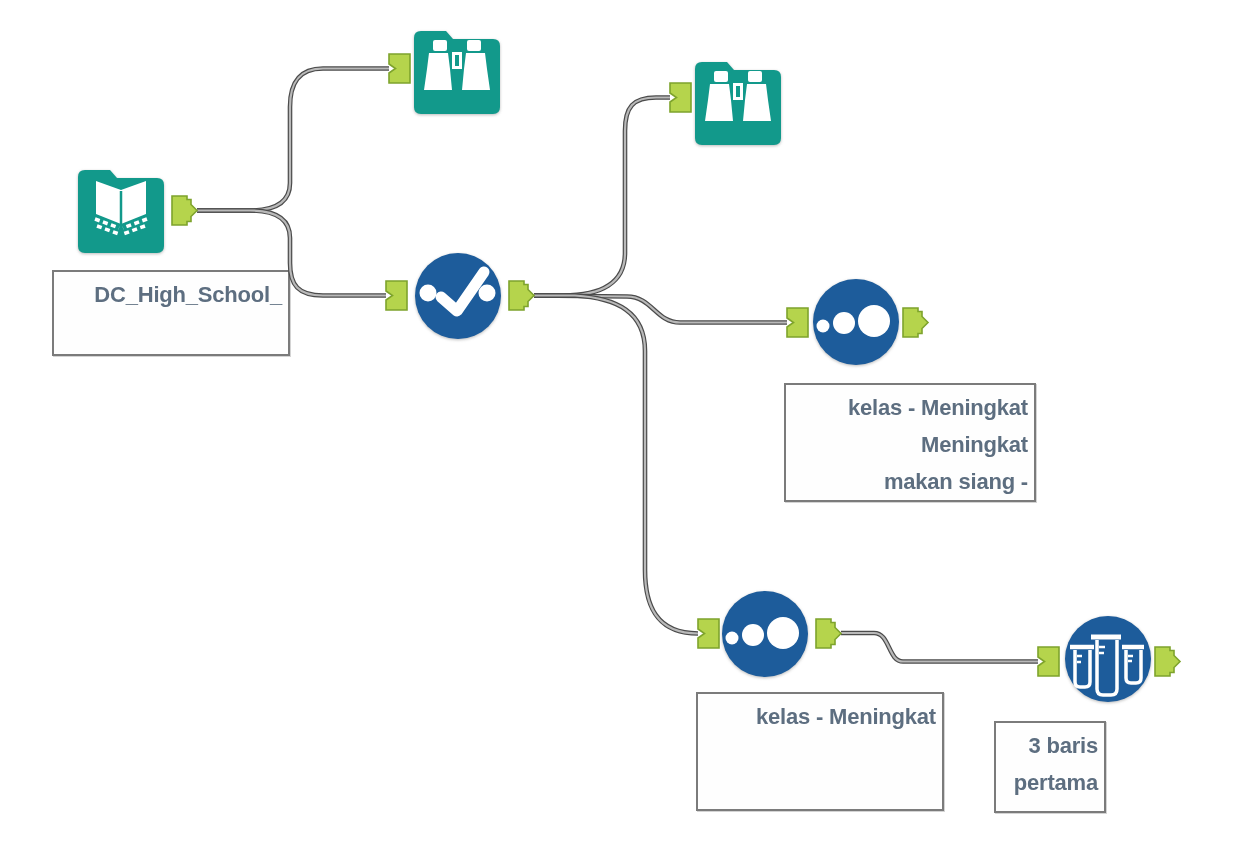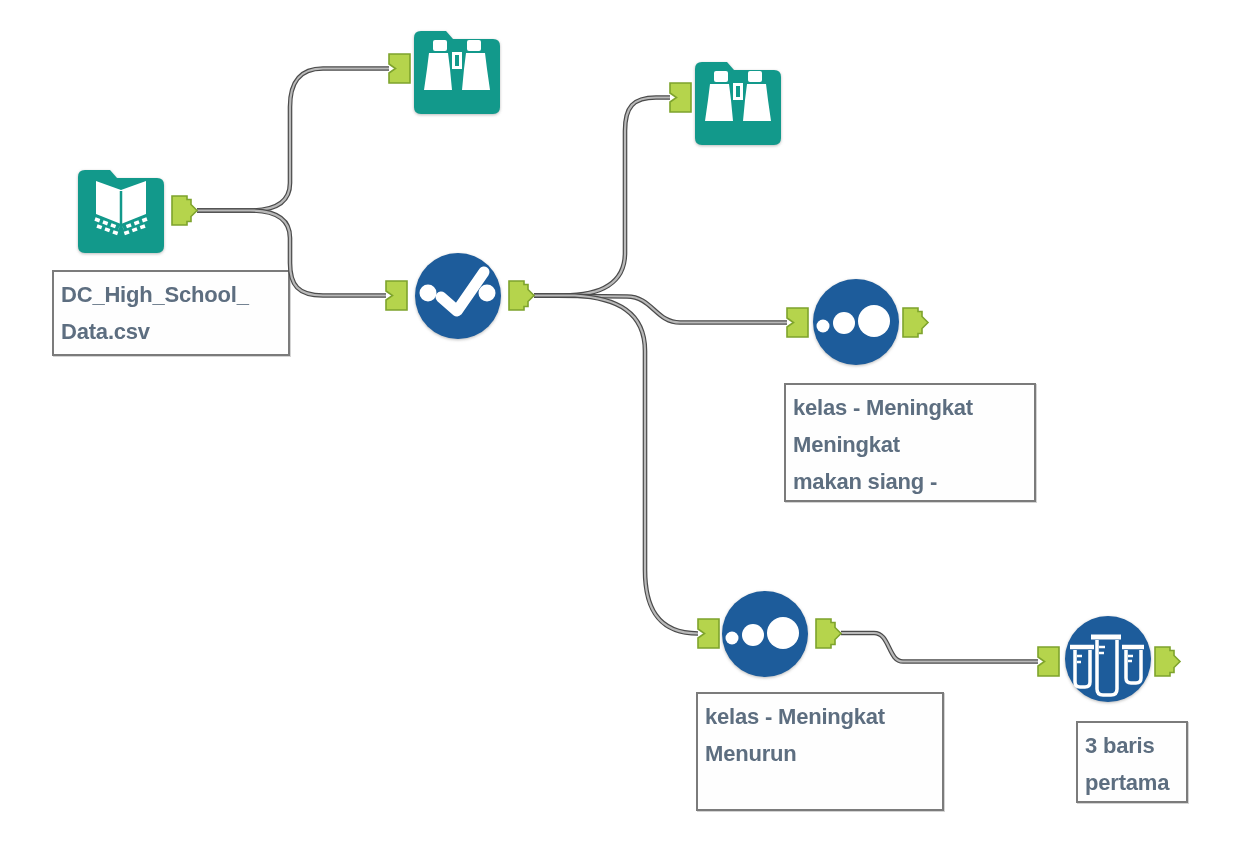--- a/index.html
+++ b/index.html
@@ -18,48 +18,46 @@
     border:2px solid #7b7b7b;
     box-shadow:1px 1px 0 rgba(160,160,160,.45);
     color:#5d6e80;
     font-size:22px;
     font-weight:bold;
     letter-spacing:-0.2px;
     line-height:37px;
     padding:4px 6px 2px 7px;
     box-sizing:border-box;
   }
-  .ann-line{white-space:nowrap;}
+  .ann-line{white-space:nowrap;text-align:right;}
   #wires{position:absolute;left:0;top:0;}
   .wire-outer{fill:none;stroke:#4b4b4b;stroke-width:4.6;}
   .wire-inner{fill:none;stroke:#b9b9b9;stroke-width:2.2;}
   .anchor{fill:#b5d44c;stroke:#7ea32c;stroke-width:1.6;}
 </style>
 </head>
 <body>
 
 <div id="canvas">
 
   <div class="annotation" style="left:52px;top:270px;width:238px;height:86px;">
     <div class="ann-line">DC_High_School_</div>
-    <div class="ann-line">Data.csv</div>
   </div>
 
   <div class="annotation" style="left:784px;top:383px;width:252px;height:119px;">
     <div class="ann-line">kelas - Meningkat</div>
     <div class="ann-line">Meningkat</div>
     <div class="ann-line">makan siang -</div>
   </div>
 
   <div class="annotation" style="left:696px;top:692px;width:248px;height:119px;">
     <div class="ann-line">kelas - Meningkat</div>
-    <div class="ann-line">Menurun</div>
   </div>
 
-  <div class="annotation" style="left:1076px;top:721px;width:112px;height:82px;">
+  <div class="annotation" style="left:994px;top:721px;width:112px;height:92px;">
     <div class="ann-line">3 baris</div>
     <div class="ann-line">pertama</div>
   </div>
 
   <svg id="wires" width="1248" height="848" viewBox="0 0 1248 848">
     <g>
       <path class="wire-outer" d="M 197 210.5 H 250 C 276 210.5 290 202 290 183 V 107 C 290 84 298 68.5 323 68.5 H 389"></path>
       <path class="wire-inner" d="M 197 210.5 H 250 C 276 210.5 290 202 290 183 V 107 C 290 84 298 68.5 323 68.5 H 389"></path>
     </g>
     <g>

